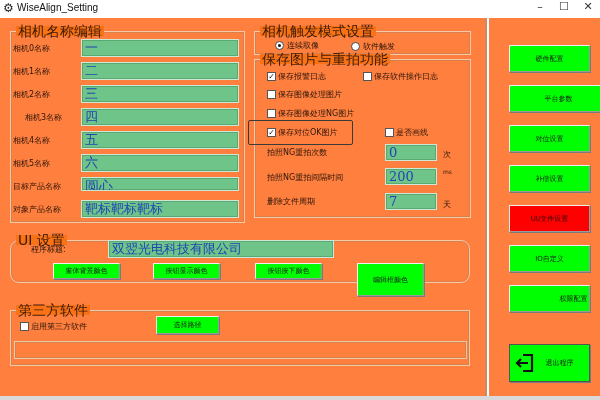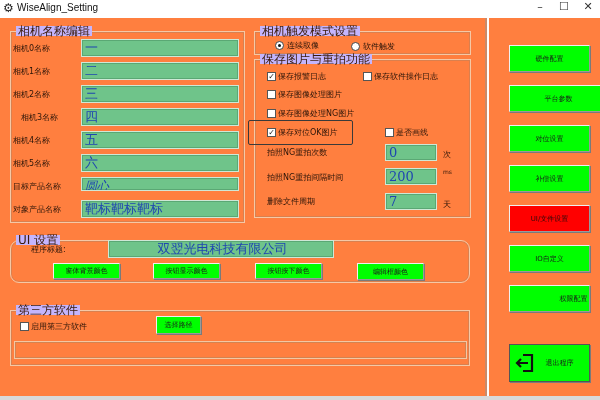--- a/index.html
+++ b/index.html
@@ -5,21 +5,21 @@
   * { box-sizing: border-box; margin: 0; padding: 0; }
   html, body { width: 600px; height: 400px; overflow: hidden; background: #ffffff; font-family: "DejaVu Sans", "Liberation Sans", sans-serif; }
   .titlebar { position: absolute; left: 0; top: 0; width: 600px; height: 18px; background: #ffffff; }
   .titlebar .gear { position: absolute; left: 3px; top: 2px; width: 12px; height: 12px; color: #222; font-size: 12px; line-height: 12px; }
   .titlebar .title { position: absolute; left: 17px; top: 2px; font-size: 10px; color: #111; font-family: "Liberation Sans", sans-serif; }
   .winbtn { position: absolute; top: 0; width: 24px; height: 16px; font-size: 11px; color: #333; text-align: center; line-height: 14px; cursor: pointer; }
   .main { position: absolute; left: 0; top: 18px; width: 487px; height: 382px; background: #ff7f3f; border-right: 2px solid #c98a6a; }
   .side { position: absolute; left: 489px; top: 18px; width: 111px; height: 382px; background: #ff7f3f; }
   .bottom-shadow { position: absolute; left: 0; top: 396px; width: 600px; height: 4px; background: #d9d9d9; }
   .group { position: absolute; border: 1px solid #f5c8a6; box-shadow: inset 0 0 0 1px #d9804f; }
-  .group .legend { position: absolute; left: 5px; top: -6px; background: #c4b5fd; padding: 0 2px; font-size: 12px; color: #3a1a0a; line-height: 10px; }
+  .group .legend { position: absolute; left: 5px; top: -6px; background: #f97316; padding: 0 2px; font-size: 14px; color: #3a1a0a; line-height: 10px; }
   .lbl { position: absolute; font-size: 8px; color: #2a1408; white-space: nowrap; line-height: 10px; }
   .field { position: absolute; background: #6fc48a; border: 1px solid #cfe8d6; box-shadow: inset 0 0 0 1px #5aa874; color: #1f46b0; font-family: "DejaVu Serif", "Liberation Serif", serif; padding-left: 3px; white-space: nowrap; overflow: hidden; }
   .cbx { position: absolute; display: flex; align-items: center; font-size: 8px; color: #2a1408; white-space: nowrap; cursor: pointer; }
   .cbx .box { width: 9px; height: 9px; background: #fff; border: 1px solid #555; margin-right: 2px; font-size: 8px; line-height: 7px; text-align: center; color: #222; }
   .radio { position: absolute; display: flex; align-items: center; font-size: 8px; color: #2a1408; white-space: nowrap; cursor: pointer; }
   .radio .dot { width: 9px; height: 9px; border-radius: 50%; background: #fff; border: 1px solid #444; margin-right: 3px; position: relative; }
   .radio .dot.on::after { content: ""; position: absolute; left: 2px; top: 2px; width: 3px; height: 3px; border-radius: 50%; background: #111; }
   .gbtn { position: absolute; background: #00ff00; border: 1px solid #9a9a9a; border-top-color: #f0f0f0; border-left-color: #f0f0f0; box-shadow: 1px 1px 0 #7a7a7a; font-size: 7px; color: #1a1a1a; text-align: center; cursor: pointer; display: flex; align-items: center; justify-content: center; }
   .gbtn.red { background: #ff0000; color: #2a0a0a; }
   .highlight-box { position: absolute; border: 1.5px solid #3a3a3a; border-radius: 2px; }
@@ -45,31 +45,31 @@
 
     <span class="lbl" style="left:2px; top:12px;">相机0名称</span>
     <div class="field" style="left:70px; top:7px; width:158px; height:18px; font-size:13px; line-height:16px;">一</div>
 
     <span class="lbl" style="left:2px; top:35px;">相机1名称</span>
     <div class="field" style="left:70px; top:30px; width:158px; height:18px; font-size:13px; line-height:16px;">二</div>
 
     <span class="lbl" style="left:2px; top:58px;">相机2名称</span>
     <div class="field" style="left:70px; top:53px; width:158px; height:18px; font-size:13px; line-height:16px;">三</div>
 
-    <span class="lbl" style="left:10px; top:81px;">相机3名称</span>
+    <span class="lbl" style="left:2px; top:81px;padding-left:12px;">相机3名称</span>
     <div class="field" style="left:70px; top:76px; width:158px; height:18px; font-size:13px; line-height:16px;">四</div>
 
     <span class="lbl" style="left:2px; top:104px;text-align:right;">相机4名称</span>
     <div class="field" style="left:70px; top:99px; width:158px; height:18px; font-size:13px; line-height:16px;">五</div>
 
     <span class="lbl" style="left:2px; top:127px;">相机5名称</span>
     <div class="field" style="left:70px; top:122px; width:158px; height:18px; font-size:13px; line-height:16px;">六</div>
 
     <span class="lbl" style="left:2px; top:150px;">目标产品名称</span>
-    <div class="field" style="left:70px; top:145px; width:158px; height:14px; font-size:12px; line-height:16px;font-style:italic;">圆心</div>
+    <div class="field" style="left:70px; top:145px; width:158px; height:14px; font-size:14px; line-height:16px;">圆心</div>
 
     <span class="lbl" style="left:2px; top:173px;">对象产品名称</span>
     <div class="field" style="left:70px; top:168px; width:158px; height:18px; font-size:13px; line-height:16px;">靶标靶标靶标</div>
   </div>
 
   <div class="group" style="left:254px; top:13px; width:217px; height:24px;">
     <span class="legend">相机触发模式设置</span>
     <div class="radio" style="left:20px; top:8px;text-align:right;">
       <span class="dot on"></span>
       <span>连续取像</span>
@@ -119,35 +119,35 @@
     <span class="unit" style="left:188px; top:108px; font-size:6px;">ms</span>
 
     <span class="lbl" style="left:12px; top:137px;">删除文件周期</span>
     <div class="field" style="left:130px; top:133px; width:52px; height:17px; font-size:13px; line-height:15px;">7</div>
     <span class="unit" style="left:188px; top:139px;">天</span>
   </div>
 
   <div class="group" style="left:10px; top:222px; width:460px; height:43px;border-radius:9px;">
     <span class="legend">UI 设置</span>
     <span class="lbl" style="left:20px; top:4px;">程序标题:</span>
-    <div class="field" style="left:97px; top:-1px; width:226px; height:18px; font-size:13px; line-height:16px;text-align:center;">双翌光电科技有限公司</div>
+    <div class="field" style="left:97px; top:-1px; width:226px; height:18px; font-size:13px; line-height:16px;">双翌光电科技有限公司</div>
 
     <div class="gbtn" style="left:42px; top:22px; width:67px; height:16px;">窗体背景颜色</div>
     <div class="gbtn" style="left:142px; top:22px; width:67px; height:16px;">按钮显示颜色</div>
     <div class="gbtn" style="left:244px; top:22px; width:67px; height:16px;">按钮按下颜色</div>
-    <div class="gbtn" style="left:346px; top:22px; width:67px; height:17px;">编辑框颜色</div>
+    <div class="gbtn" style="left:346px; top:22px; width:67px; height:33px;">编辑框颜色</div>
   </div>
 
   <div class="group" style="left:10px; top:292px; width:460px; height:56px;">
     <span class="legend">第三方软件</span>
     <div class="cbx" style="left:9px; top:10px;">
       <span class="box"></span>
       <span>启用第三方软件</span>
     </div>
-    <div class="gbtn" style="left:145px; top:5px; width:45px; height:18px;">选择路径</div>
+    <div class="gbtn" style="left:145px; top:5px; width:63px; height:18px;">选择路径</div>
     <div class="path-box" style="left:3px; top:30px; width:453px; height:18px;"></div>
   </div>
 </div>
 
 <div class="side">
   <div class="gbtn" style="left:20px; top:27px; width:81px; height:27px;">硬件配置</div>
   <div class="gbtn" style="left:20px; top:67px; width:99px; height:27px;">平台参数</div>
   <div class="gbtn" style="left:20px; top:107px; width:81px; height:27px;">对位设置</div>
   <div class="gbtn" style="left:20px; top:147px; width:81px; height:27px;">补偿设置</div>
   <div class="gbtn red" style="left:20px; top:187px; width:81px; height:27px;">UI/文件设置</div>

